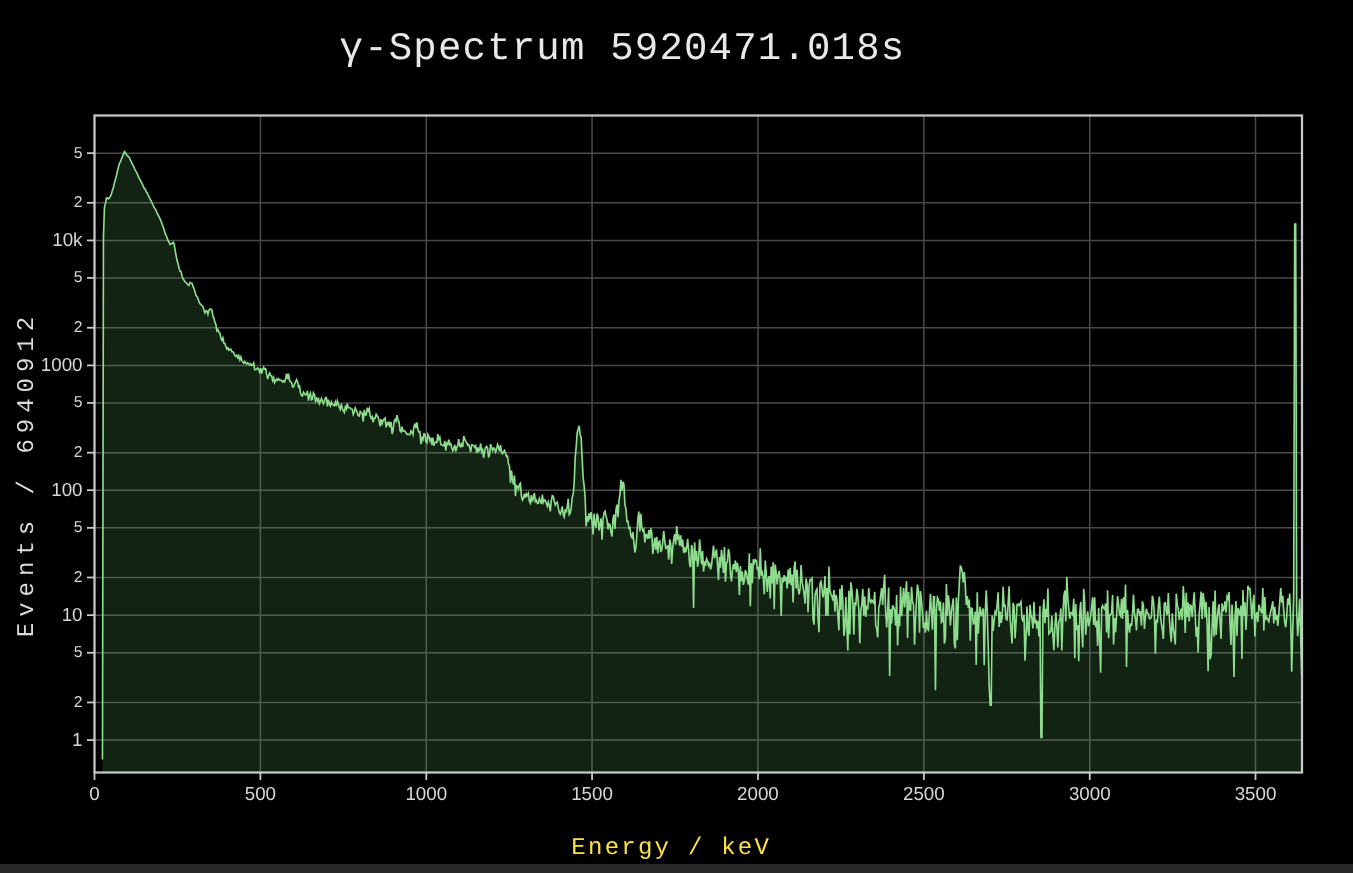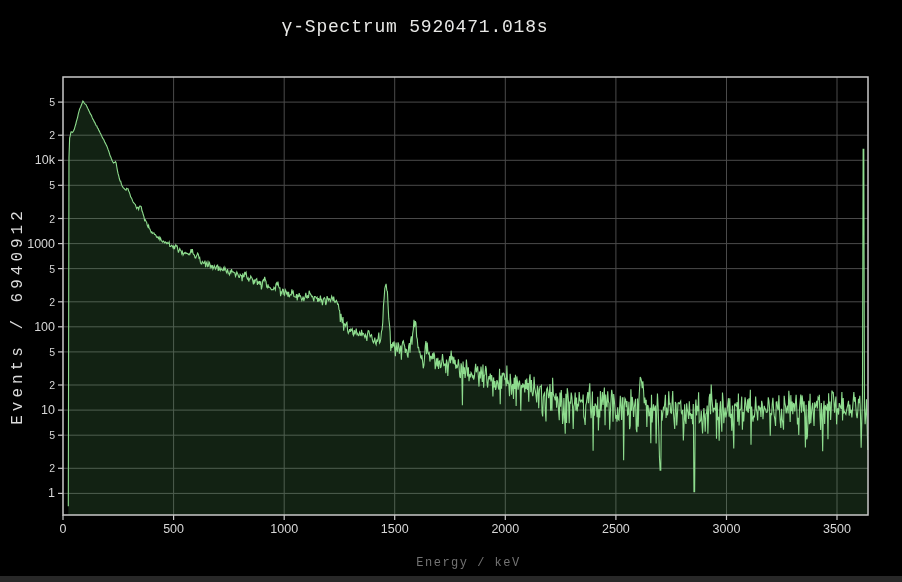--- a/index.html
+++ b/index.html
@@ -2,25 +2,25 @@
 <html><head>
 <meta charset="utf-8">
 <style>
   html,body{margin:0;padding:0;background:#000;}
   .stage{
     position:relative;width:902px;height:582px;background:#000;overflow:hidden;
     font-family:"Liberation Mono","DejaVu Sans Mono",monospace;
   }
   .chart-title{
     position:absolute;top:17px;left:0;width:830px;text-align:center;
-    font-size:18px;letter-spacing:0.8px;color:#e8e8e6;white-space:pre;
+    font-size:26px;letter-spacing:0.8px;color:#e8e8e6;white-space:pre;
   }
   .x-label{
-    position:absolute;top:556px;left:66px;width:805px;text-align:center;
-    font-size:12px;letter-spacing:1.5px;color:#737373;
+    position:absolute;top:556px;left:45px;width:805px;text-align:center;
+    font-size:16px;letter-spacing:1.5px;color:#fde047;
   }
   .y-label{
     position:absolute;left:-102px;top:307px;width:240px;text-align:center;
     font-size:16px;letter-spacing:4px;color:#dcdcdc;
     transform:rotate(-90deg);transform-origin:center center;
   }
   .bottom-bar{
     position:absolute;left:0;bottom:0;width:902px;height:6px;background:#282828;
   }
   svg{position:absolute;left:0;top:0;}

